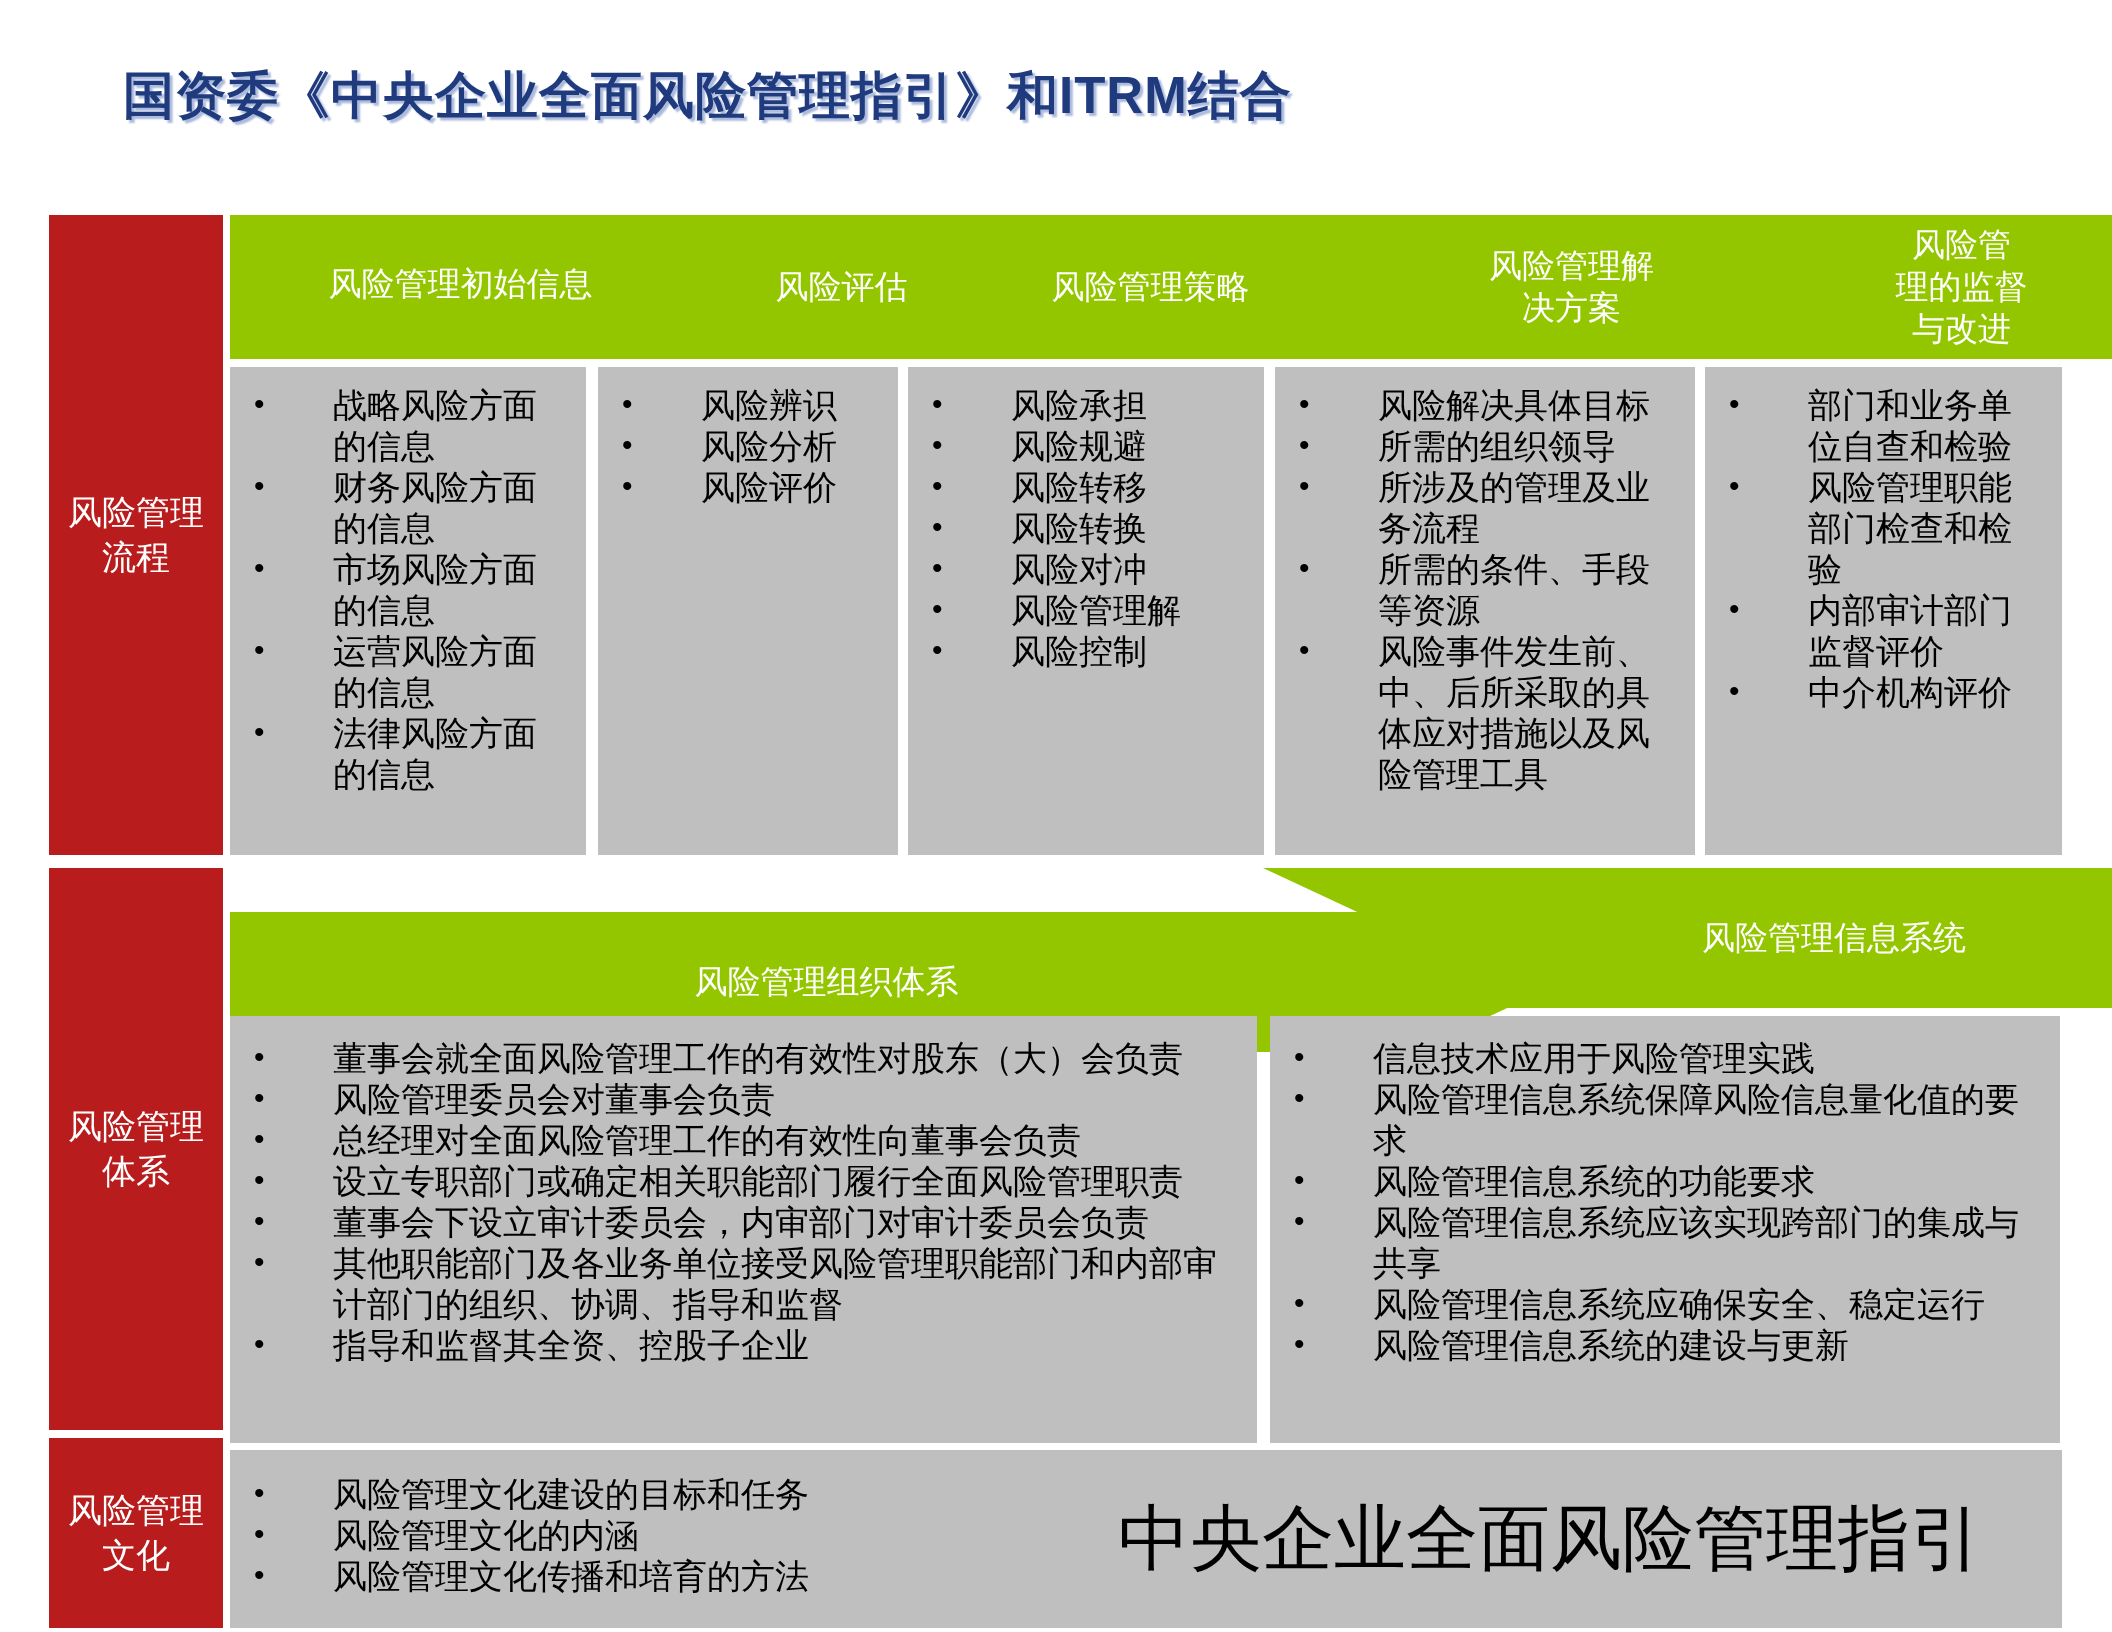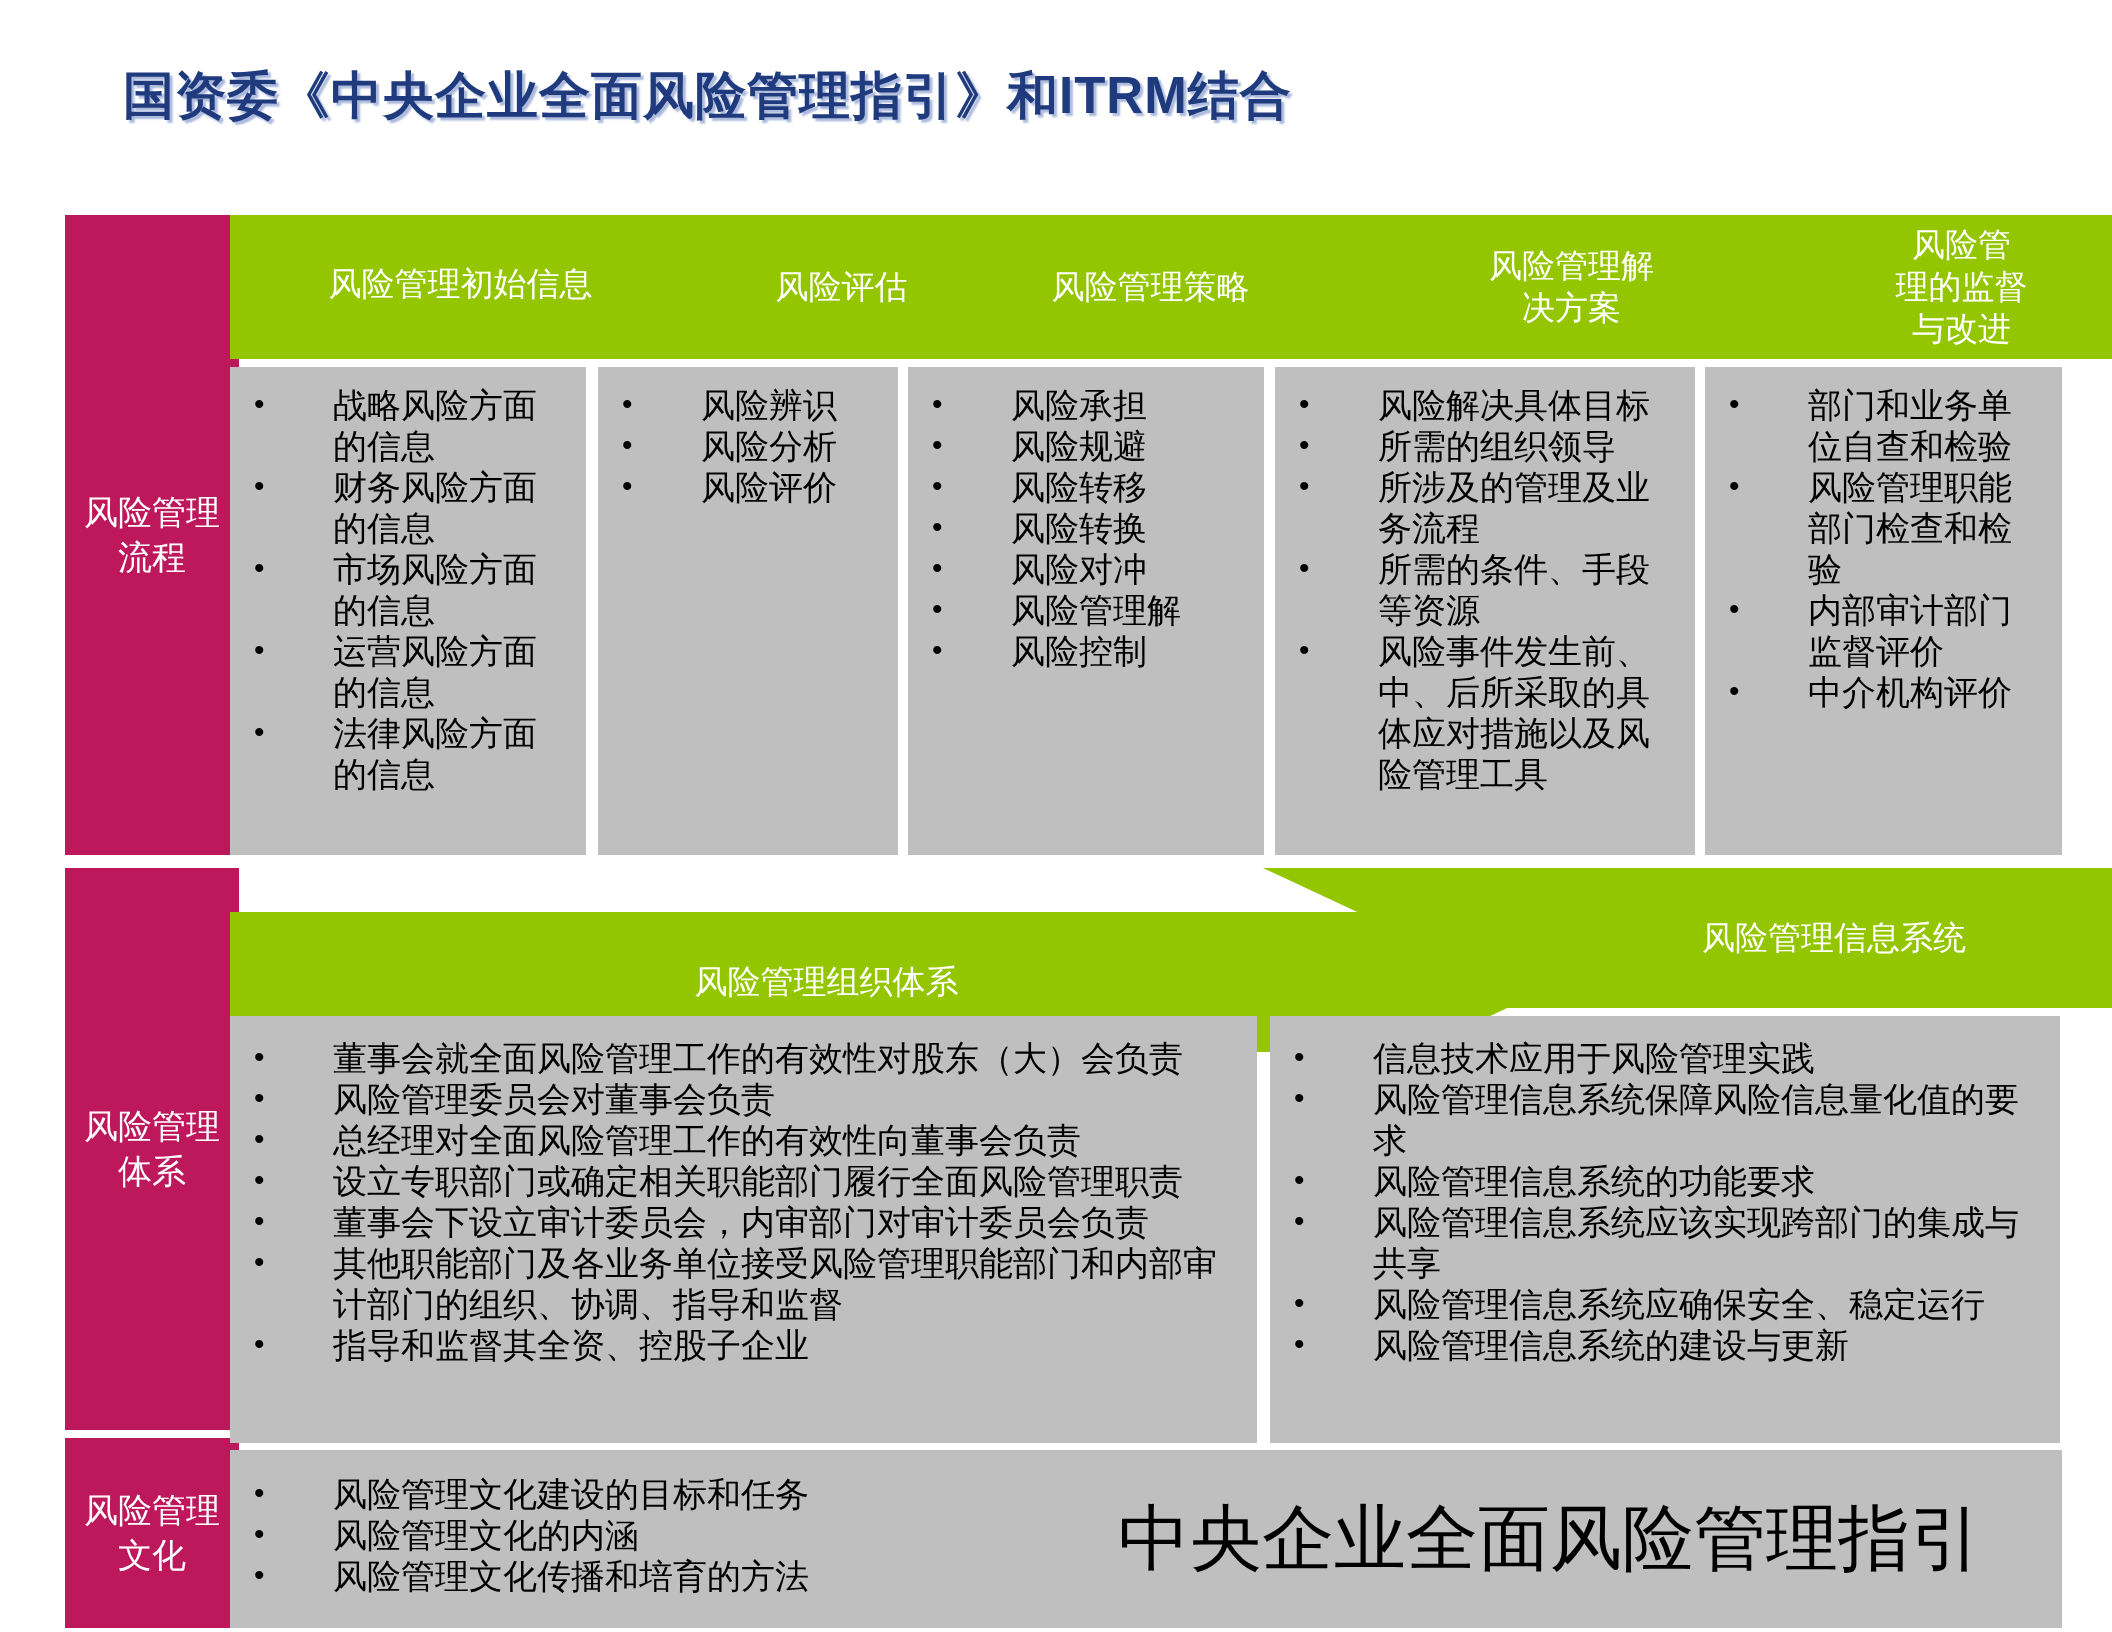--- a/index.html
+++ b/index.html
@@ -15,25 +15,24 @@
     position:absolute;left:75px;top:48px;width:1960px;
     font-size:51px;font-weight:bold;color:#1F3A7D;
     letter-spacing:1px;line-height:95px;
     text-shadow:3px 3px 2px #aab9dc;
     white-space:nowrap;
     margin-left:48px;
   }
   
   .sidebar{
     position:absolute;left:49px;width:174px;
-    background:#be185d;color:#ffffff;
+    background:#b91c1c;color:#ffffff;
     display:flex;align-items:center;justify-content:center;
     text-align:center;font-size:34px;line-height:45px;
     white-space:pre-line;
-    margin-left:16px;
   }
   #sidebar-process{top:215px;height:640px;}
   #sidebar-system {top:868px;height:562px;}
   #sidebar-culture{top:1438px;height:190px;}
   
   .seg{
     position:absolute;background:#94C600;color:#ffffff;
     display:flex;align-items:center;justify-content:center;
     text-align:center;font-size:33px;line-height:42px;
     white-space:pre-line;

